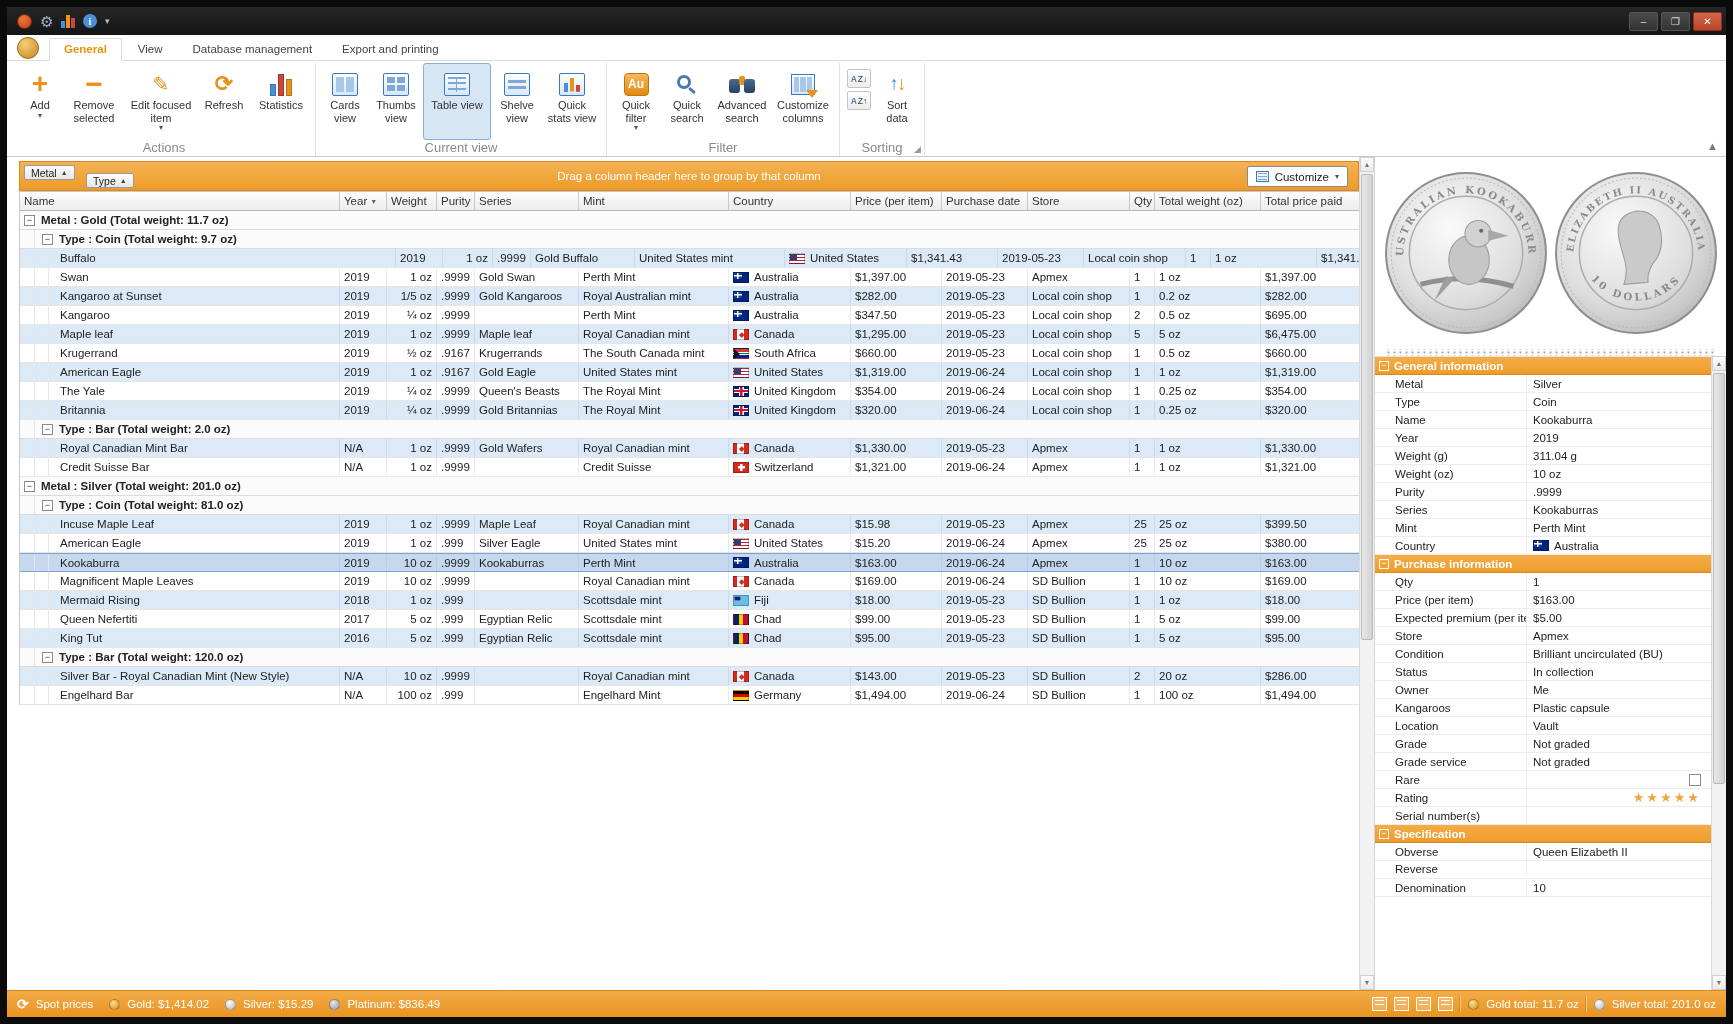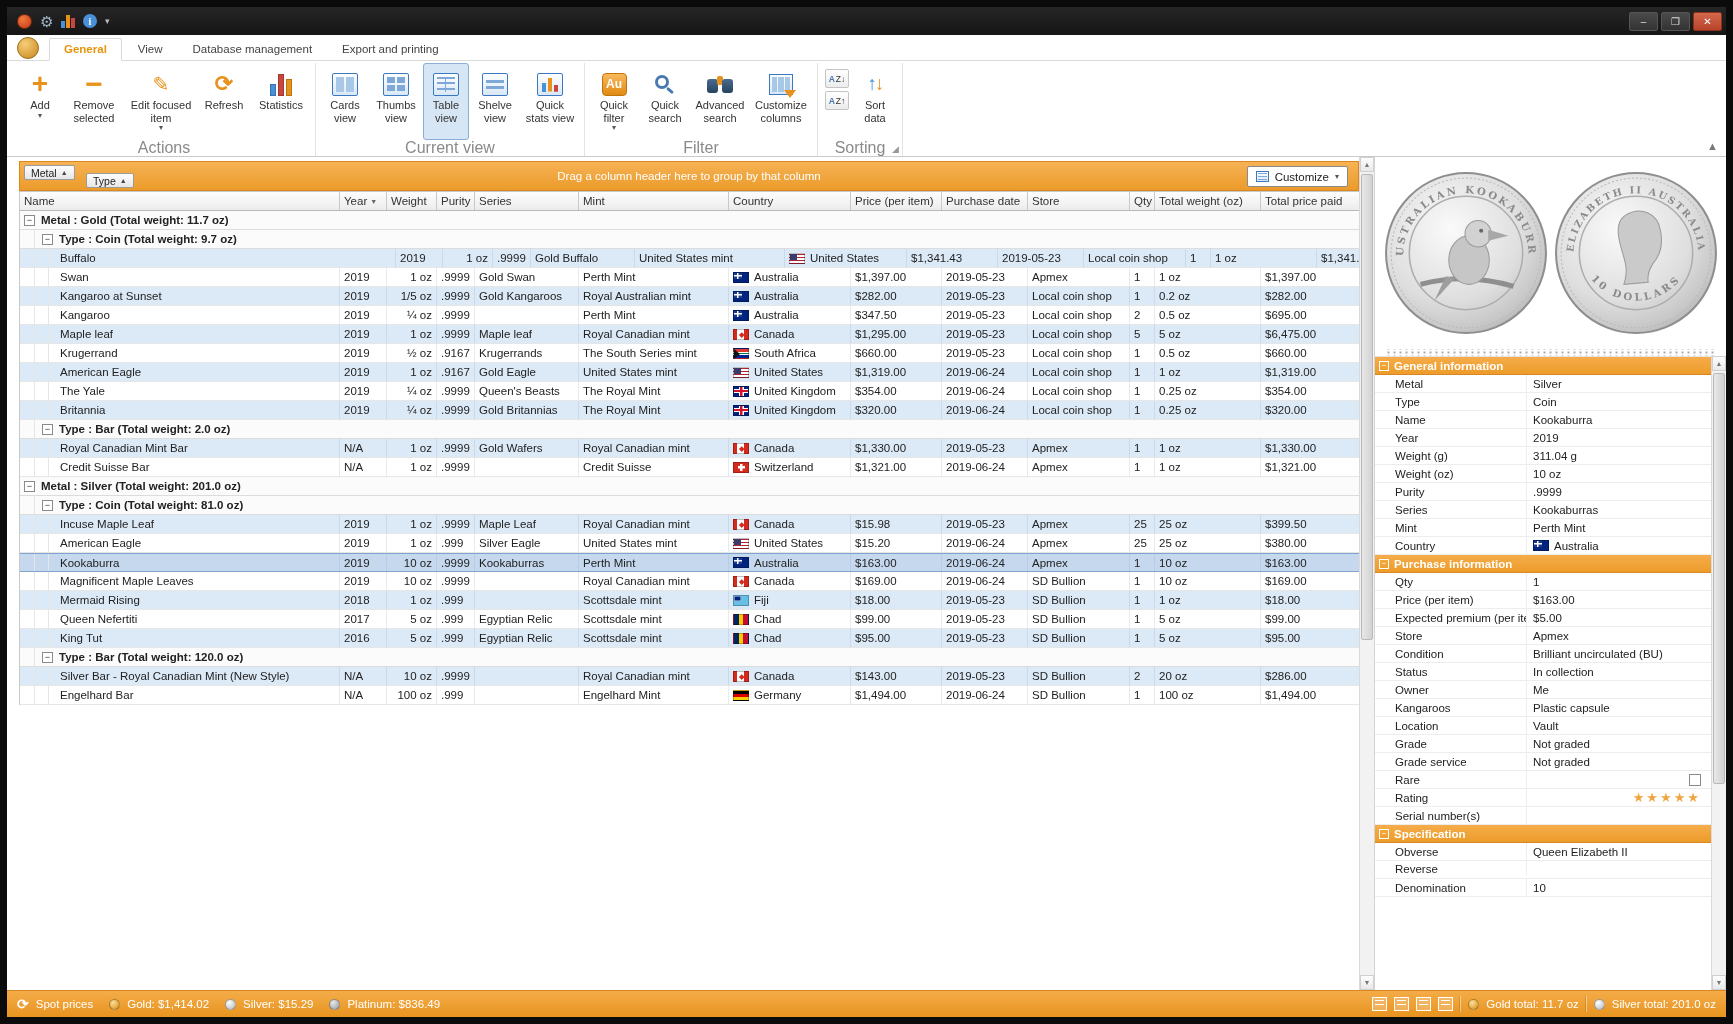--- a/index.html
+++ b/index.html
@@ -31,21 +31,21 @@
 
   
   .ribbon { height:96px; background:#fff; display:flex; padding:2px 6px 0 6px; flex:none; border-bottom:1px solid #C9C9C9; position:relative; }
   .rgroup { display:flex; flex-direction:column; border-right:1px solid #E3E3E3; padding:0 5px; position:relative; }
   .rbuttons { flex:1; display:flex; align-items:stretch; gap:2px; }
   .rbtn { width:62px; display:flex; flex-direction:column; align-items:center; padding:5px 2px 1px; border:1px solid transparent; border-radius:3px; }
   .rbtn.sel { background:#D7E6F5; border-color:#89AFD7; }
   .ricon { height:30px; display:flex; align-items:center; justify-content:center; flex:none; }
   .rlabel { font-size:11px; line-height:12.5px; text-align:center; color:#333; }
   .dd { font-size:8px; color:#555; line-height:8px; }
-  .glabel { height:16px; text-align:center; font-size:16px; color:#8A8A8A; line-height:15px; }
+  .glabel { height:16px; text-align:center; font-size:13px; color:#8A8A8A; line-height:15px; }
   .launcher { position:absolute; right:3px; bottom:2px; font-size:9px; color:#999; }
   .ic-plus { color:#E8921C; font-size:28px; font-weight:bold; line-height:26px; }
   .ic-minus { color:#E8921C; font-size:30px; font-weight:bold; line-height:22px; }
   .ic-pencil { color:#E8921C; font-size:20px; }
   .ic-refresh { color:#E8921C; font-size:22px; font-weight:bold; }
   .bars3 { display:flex; align-items:flex-end; gap:2px; height:24px; }
   .bars3 i { display:block; width:6px; border:1px solid rgba(0,0,0,.2); }
   .bars3 i:nth-child(1){height:12px;background:#4A90D9;} .bars3 i:nth-child(2){height:22px;background:#C9463C;} .bars3 i:nth-child(3){height:17px;background:#E8921C;}
   .vicon { width:26px; height:23px; border:1.5px solid #3A78C2; border-radius:2px; background:linear-gradient(#FDFEFF,#D9E8F7); position:relative; }
   .vicon::after { content:""; position:absolute; inset:3px; }
@@ -250,21 +250,21 @@
               <span class="vicon cards"></span>
             </span>
           <span class="rlabel">Cards view</span>
         </div>
         <div class="rbtn" style="width:50px">
           <span class="ricon">
               <span class="vicon thumbs"></span>
             </span>
           <span class="rlabel">Thumbs view</span>
         </div>
-        <div class="rbtn sel" style="width:46px">
+        <div class="rbtn sel" style="width:68px">
           <span class="ricon">
               <span class="vicon table"></span>
             </span>
           <span class="rlabel">Table view</span>
         </div>
         <div class="rbtn" style="width:48px">
           <span class="ricon">
               <span class="vicon shelve"></span>
             </span>
           <span class="rlabel">Shelve view</span>
@@ -492,21 +492,21 @@
               <div class="td td-qty" style="width: 25px;">5</div>
               <div class="td td-tweight" style="width: 106px;">5 oz</div>
               <div class="td td-tprice" style="width: 100px;">$6,475.00</div>
             </div>
             <div class="row item">
               <div class="td td-name" style="width: 320px;">Krugerrand</div>
               <div class="td td-year" style="width: 47px;">2019</div>
               <div class="td td-weight" style="width: 50px;">½ oz</div>
               <div class="td td-purity" style="width: 38px;">.9167</div>
               <div class="td td-series" style="width: 104px;">Krugerrands</div>
-              <div class="td td-mint" style="width: 150px;">The South Series mint</div>
+              <div class="td td-mint" style="width: 150px;">The South Canada mint</div>
               <div class="td td-country" style="width: 122px;">
                 <span class="flag flag-za"></span>
                 <span>South Africa</span>
               </div>
               <div class="td td-price" style="width: 91px;">$660.00</div>
               <div class="td td-date" style="width: 86px;">2019-05-23</div>
               <div class="td td-store" style="width: 102px;">Local coin shop</div>
               <div class="td td-qty" style="width: 25px;">1</div>
               <div class="td td-tweight" style="width: 106px;">0.5 oz</div>
               <div class="td td-tprice" style="width: 100px;">$660.00</div>

